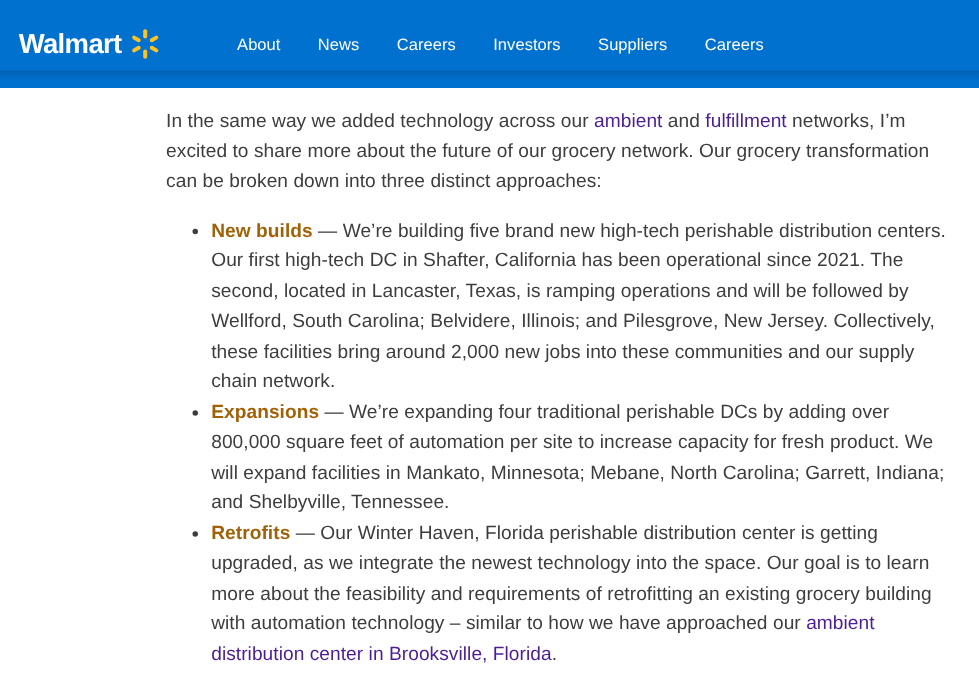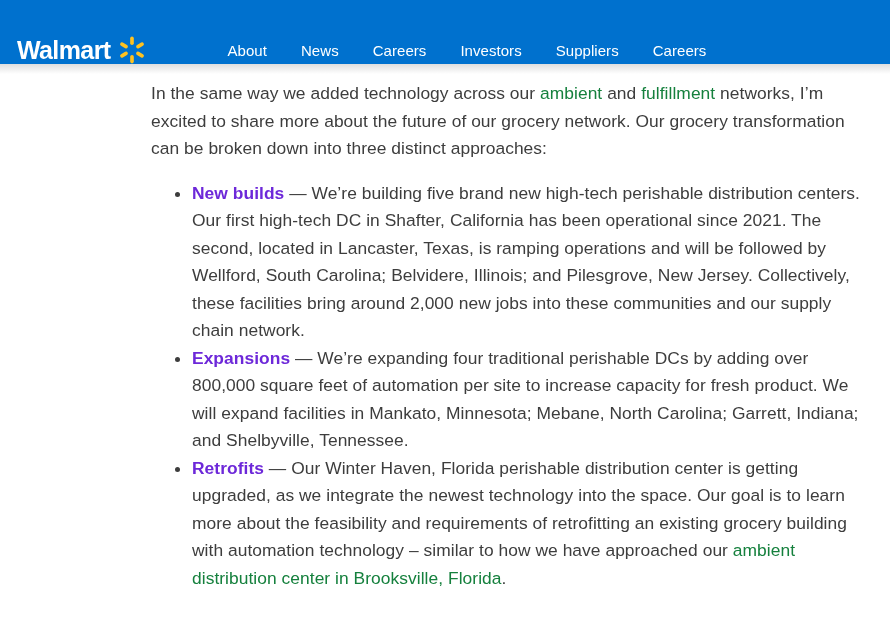--- a/index.html
+++ b/index.html
@@ -11,26 +11,25 @@
     width: 890px;
     height: 617px;
     background: #ffffff;
     font-family: "Liberation Sans", sans-serif;
     overflow: hidden;
   }
 
   
   .site-header {
     position: relative;
-    height: 64px;
+    height: 80px;
     background: #0071ce;
     display: flex;
-    align-items: flex-end;
+    align-items: center;
     box-sizing: border-box;
-    gap: 12px;
   }
   .header-shadow {
     position: absolute;
     left: 0;
     right: 0;
     top: 64px;
     height: 10px;
     background: linear-gradient(to bottom, rgba(0,0,0,0.13), rgba(0,0,0,0.0));
     pointer-events: none;
   }
@@ -113,24 +112,24 @@
     position: absolute;
     left: 24px;
     top: 12px;
     width: 5px;
     height: 5px;
     border-radius: 50%;
     background: #3d3d3d;
   }
   .term {
     font-weight: bold;
-    color: #6d28d9;
+    color: #a16207;
   }
   a.inline-link {
-    color: #15803d;
+    color: #4c1d95;
     text-decoration: none;
   }
 </style>
 </head>
 <body>
 
 <header class="site-header">
 
   <a class="brand" href="#">
     <span class="brand-wordmark">Walmart</span>

